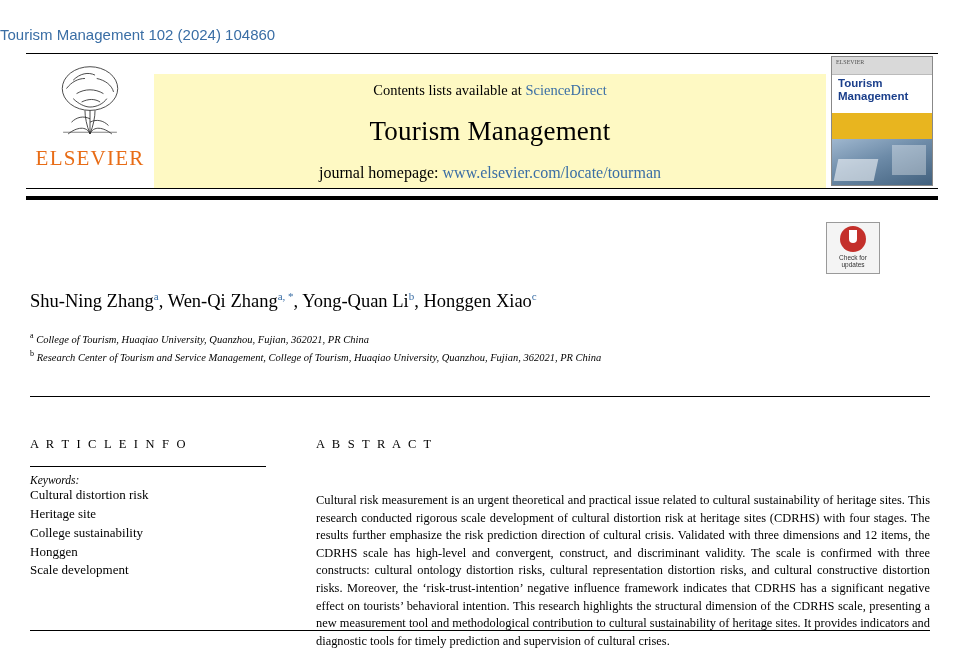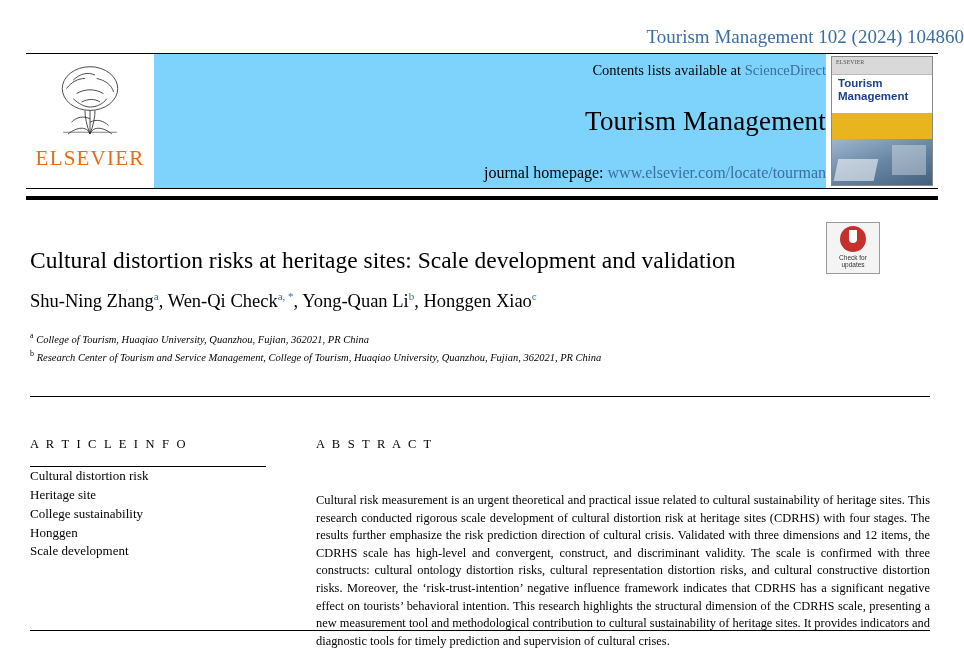--- a/index.html
+++ b/index.html
@@ -19,24 +19,24 @@
     width: 964px;
     height: 648px;
   }
 
   
   .running-head {
     position: absolute;
     top: 26px;
     left: 0;
     width: 964px;
-    text-align: right;
-    font-size: 19px;
+    text-align: left;
+    font-size: 15px;
     color: #3a6ea5;
-    font-family: Liberation Serif, serif;
+    font-family: Liberation Sans, sans-serif;
   }
 
   
   .masthead {
     position: absolute;
     top: 53px;
     left: 26px;
     width: 912px;
     height: 136px;
     border-top: 1.5px solid #000;
@@ -67,28 +67,29 @@
   }
   .elsevier-word {
     font-family: "Liberation Serif", serif;
     font-size: 21px;
     letter-spacing: 1.2px;
     color: #e86c16;
     margin-top: 2px;
   }
   .center-cell {
     flex: 1 1 auto;
-    background: #7dd3fc;
+    background: #fef9c3;
     position: relative;
     display: flex;
     flex-direction: column;
     justify-content: space-between;
-    align-items: flex-end;
+    align-items: center;
     padding: 8px 0 6px 0;
     box-sizing: border-box;
+    margin-top: 20px;
   }
   .contents-line {
     font-size: 14.5px;
     font-family: "Liberation Serif", serif;
   }
   .contents-line a {
     color: #3a6ea5;
     text-decoration: none;
   }
   .journal-title {
@@ -389,36 +390,36 @@
   <div class="thick-rule"></div>
 
   <div class="crossmark">
     <div class="crossmark-badge"></div>
     <div class="crossmark-text">
       <span>Check for</span><br>
       <span>updates</span>
     </div>
   </div>
 
-  <div class="article-title">Cultural distortion risks at heritage sites: Scale development and validation</div>
 
   <div class="authors">
-    <span>Shu-Ning Zhang</span><sup>a</sup>, <span>Wen-Qi Check</span><sup>a, *</sup>, <span>Yong-Quan Li</span><sup>b</sup>, <span>Honggen Xiao</span><sup>c</sup>
+    <span>Shu-Ning Zhang</span><sup>a</sup>, <span>Wen-Qi Zhang</span><sup>a, *</sup>, <span>Yong-Quan Li</span><sup>b</sup>, <span>Honggen Xiao</span><sup>c</sup>
   </div>
 
   <div class="affiliations">
     <div><sup>a</sup> <span>College of Tourism, Huaqiao University, Quanzhou, Fujian, 362021, PR China</span></div>
     <div><sup>b</sup> <span>Research Center of Tourism and Service Management, College of Tourism, Huaqiao University, Quanzhou, Fujian, 362021, PR China</span></div>
   </div>
 
   <div class="sep-rule"></div>
 
   <div class="info-col">
     <div class="section-head">A R T I C L E  I N F O</div>
     <div class="info-rule"></div>
+    <div class="keywords-label">Keywords:</div>
     <div class="keyword-item">Cultural distortion risk</div>
     <div class="keyword-item">Heritage site</div>
     <div class="keyword-item">College sustainability</div>
     <div class="keyword-item">Honggen</div>
     <div class="keyword-item">Scale development</div>
   </div>
 
   <div class="abstract-col">
     <div class="section-head">A B S T R A C T</div>
     <div class="abstract-body">Cultural risk measurement is an urgent theoretical and practical issue related to cultural sustainability of heritage sites. This research conducted rigorous scale development of cultural distortion risk at heritage sites (CDRHS) with four stages. The results further emphasize the risk prediction direction of cultural crisis. Validated with three dimensions and 12 items, the CDRHS scale has high-level and convergent, construct, and discriminant validity. The scale is confirmed with three constructs: cultural ontology distortion risks, cultural representation distortion risks, and cultural constructive distortion risks. Moreover, the ‘risk-trust-intention’ negative influence framework indicates that CDRHS has a significant negative effect on tourists’ behavioral intention. This research highlights the structural dimension of the CDRHS scale, presenting a new measurement tool and methodological contribution to cultural sustainability of heritage sites. It provides indicators and diagnostic tools for timely prediction and supervision of cultural crises.</div>

